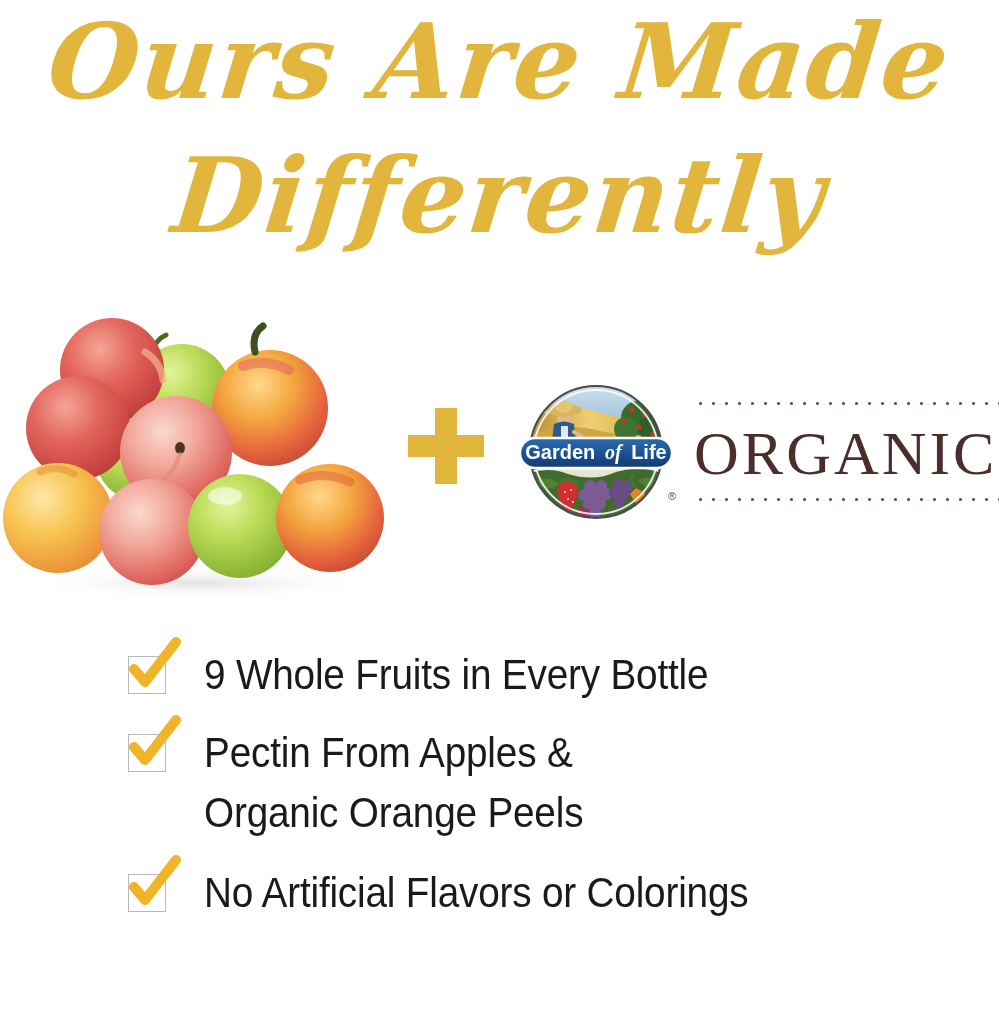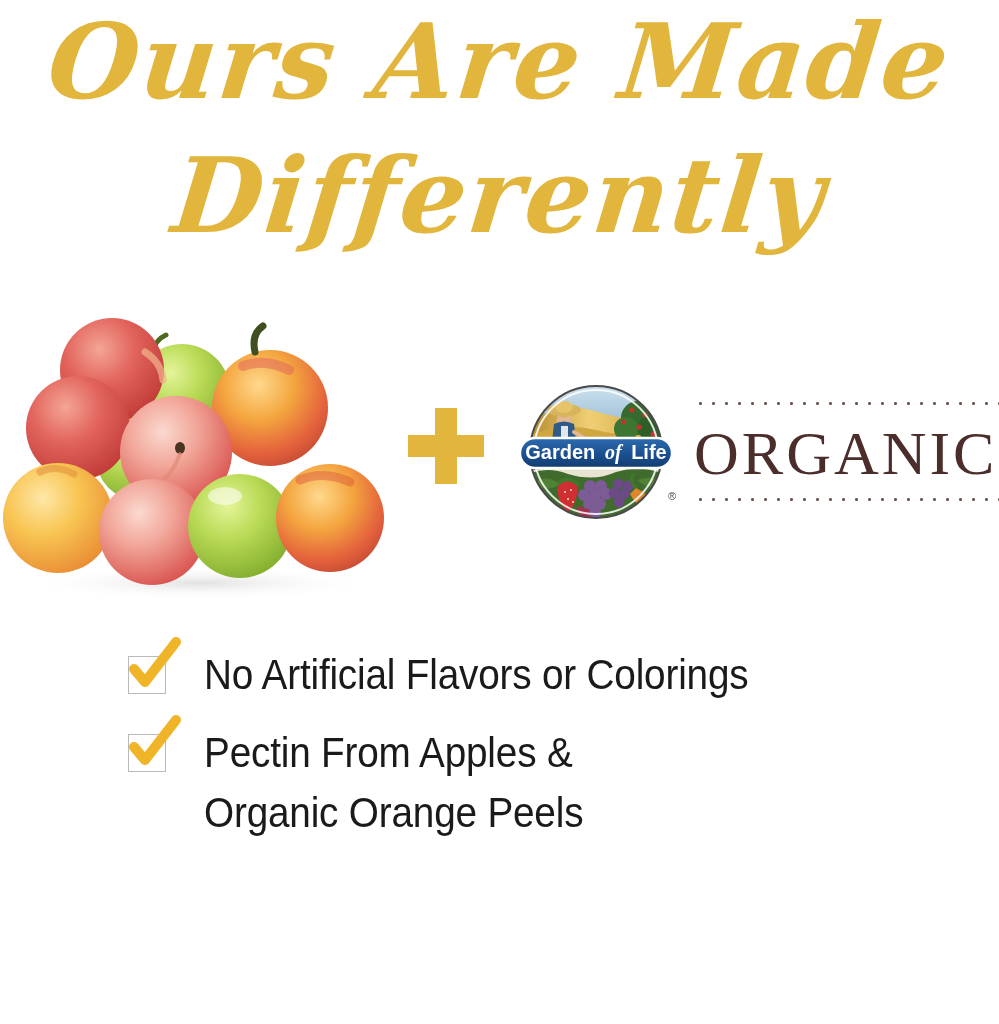--- a/index.html
+++ b/index.html
@@ -386,35 +386,42 @@
 
     <div class="organics-wrap">
       <div class="dotline top"></div>
       <div class="organics-text">ORGANICS</div>
       <div class="dotline bottom"></div>
     </div>
   </div>
 
   <div class="checklist">
 
-
-
     <div class="check-item">
       <span class="box"></span>
       <svg class="tick" viewBox="0 0 62 62">
         <path d="M10 33 L21 46 L52 6" stroke="#f0b429" stroke-width="10" fill="none" stroke-linecap="round" stroke-linejoin="round"></path>
       </svg>
-      <span class="ctext">No Artificial Flavors or Colorings</span>
+      <span class="ctext">9 Whole Fruits in Every Bottle</span>
     </div>
+
 
     <div class="check-item two-line">
       <span class="box"></span>
       <svg class="tick" viewBox="0 0 62 62">
         <path d="M10 33 L21 46 L52 6" stroke="#f0b429" stroke-width="10" fill="none" stroke-linecap="round" stroke-linejoin="round"></path>
       </svg>
       <span class="ctext">
         <span class="l1">Pectin From Apples &amp;</span>
         <span class="l2">Organic Orange Peels</span>
       </span>
     </div>
 
+    <div class="check-item">
+      <span class="box"></span>
+      <svg class="tick" viewBox="0 0 62 62">
+        <path d="M10 33 L21 46 L52 6" stroke="#f0b429" stroke-width="10" fill="none" stroke-linecap="round" stroke-linejoin="round"></path>
+      </svg>
+      <span class="ctext">No Artificial Flavors or Colorings</span>
+    </div>
+
   </div>
 </div>
 
 </body></html>

